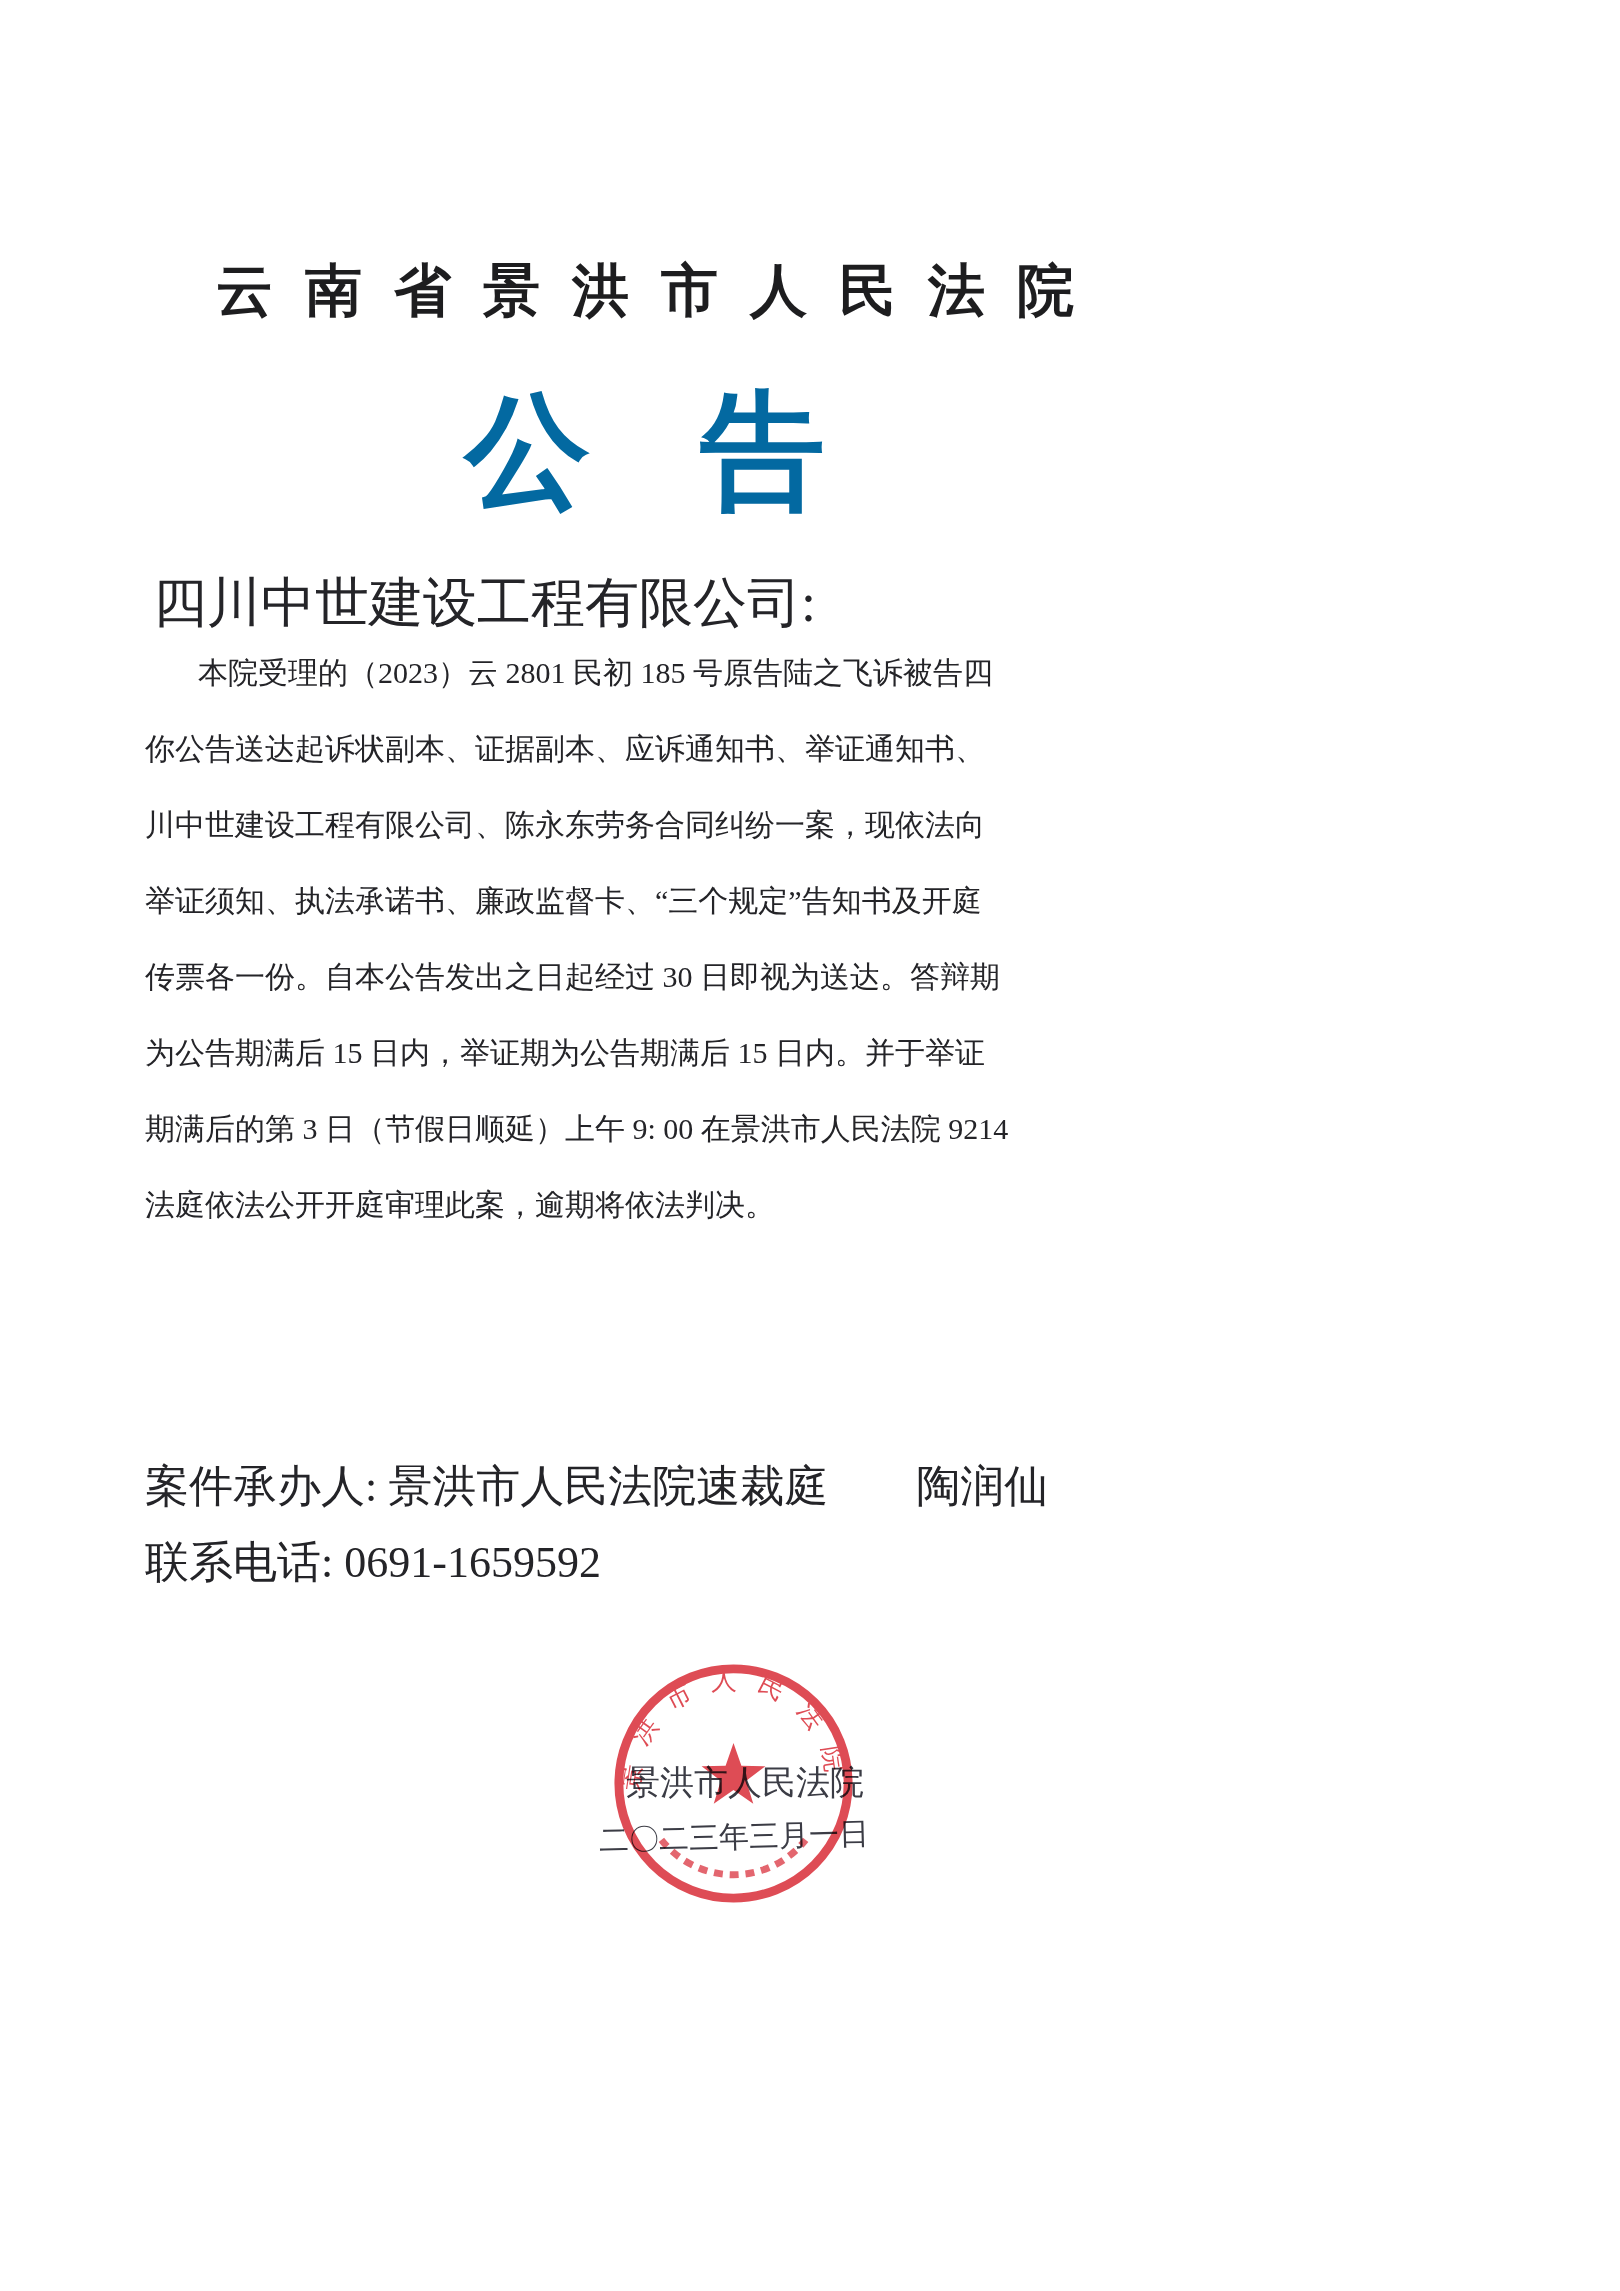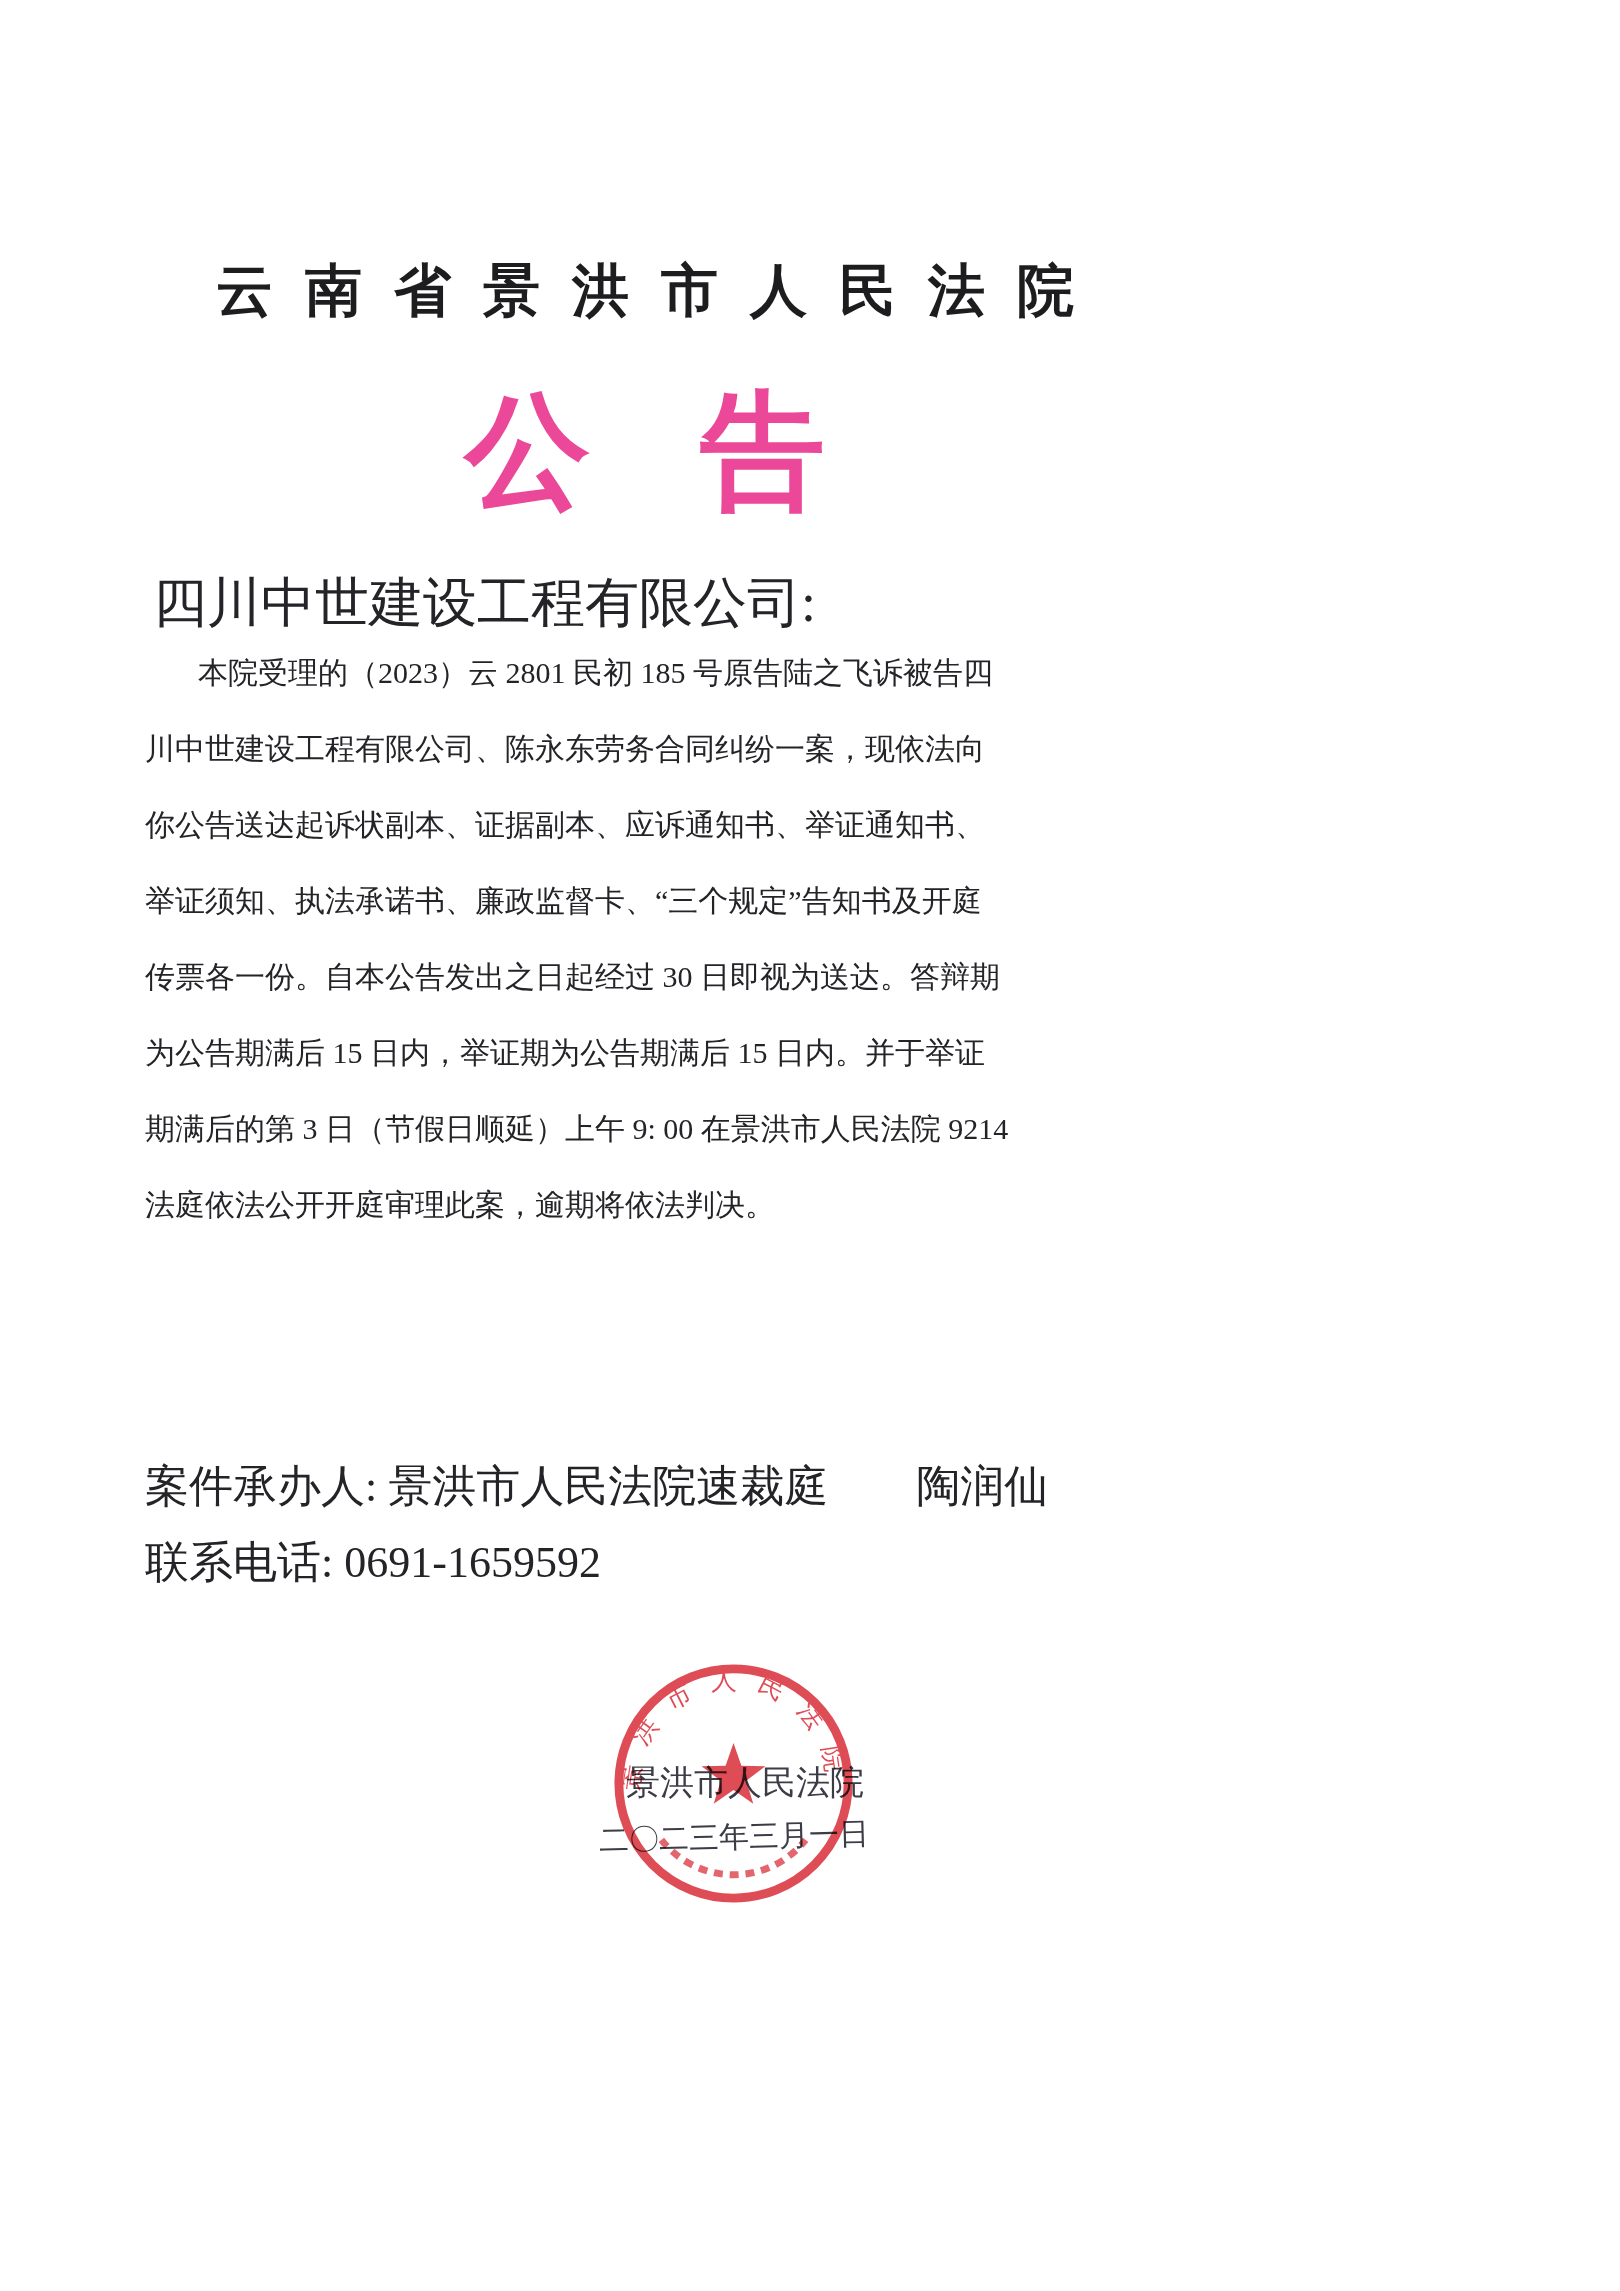--- a/index.html
+++ b/index.html
@@ -38,21 +38,21 @@
     white-space: nowrap;
   }
   .gonggao {
     position: absolute;
     left: 0;
     top: 374px;
     width: 100%;
     text-align: center;
     font-size: 125px;
     font-weight: 700;
-    color: #ec4899;
+    color: #0369a1;
     line-height: 1.25;
   }
   .gonggao .gg-char { display: inline-block; }
   .gonggao .gg-char:first-child { margin-right: 110px; }
   .salutation {
     position: absolute;
     left: 8px;
     top: 567px;
     font-size: 54px;
     color: #242428;
@@ -123,22 +123,22 @@
     <h1 class="court-title">云南省景洪市人民法院</h1>
 
     <div class="gonggao">
       <span class="gg-char">公</span><span class="gg-char">告</span>
     </div>
 
     <div class="salutation">四川中世建设工程有限公司:</div>
 
     <div class="body-block">
       <div class="body-line indent">本院受理的（2023）云 2801 民初 185 号原告陆之飞诉被告四</div>
+      <div class="body-line">你公告送达起诉状副本、证据副本、应诉通知书、举证通知书、</div>
       <div class="body-line">川中世建设工程有限公司、陈永东劳务合同纠纷一案，现依法向</div>
-      <div class="body-line">你公告送达起诉状副本、证据副本、应诉通知书、举证通知书、</div>
       <div class="body-line">举证须知、执法承诺书、廉政监督卡、“三个规定”告知书及开庭</div>
       <div class="body-line">传票各一份。自本公告发出之日起经过 30 日即视为送达。答辩期</div>
       <div class="body-line">为公告期满后 15 日内，举证期为公告期满后 15 日内。并于举证</div>
       <div class="body-line">期满后的第 3 日（节假日顺延）上午 9: 00 在景洪市人民法院 9214</div>
       <div class="body-line">法庭依法公开开庭审理此案，逾期将依法判决。</div>
     </div>
 
     <div class="meta-block">
       <div class="meta-line">案件承办人: 景洪市人民法院速裁庭　　陶润仙</div>
       <div class="meta-line">联系电话: 0691-1659592</div>

